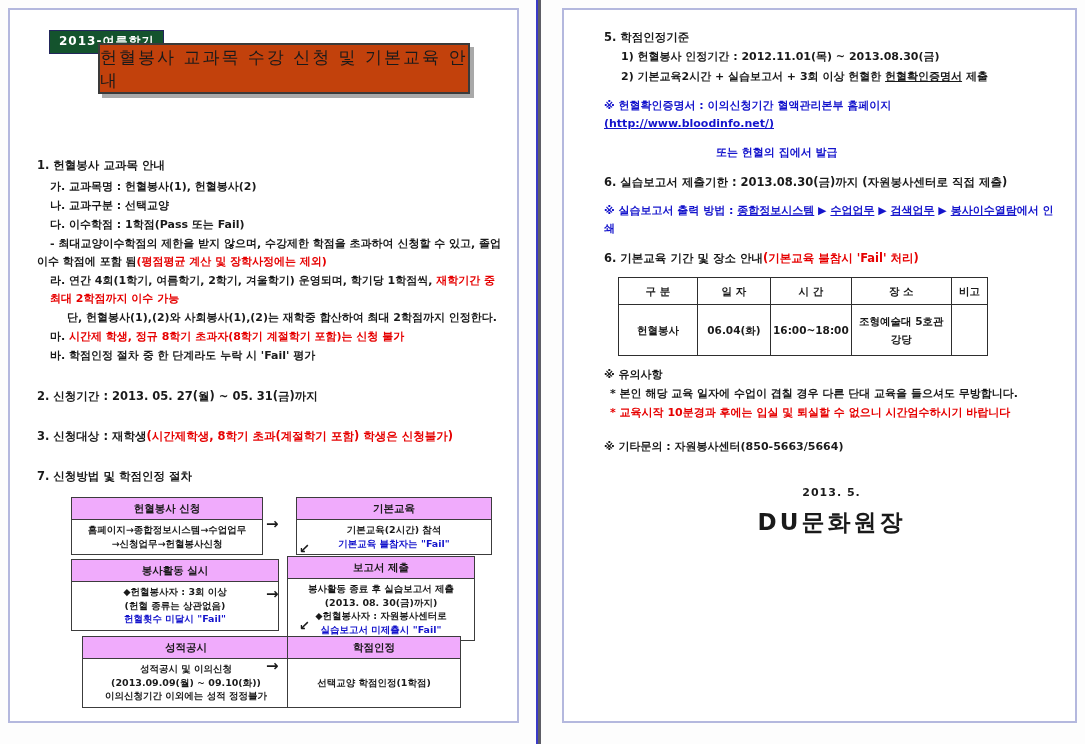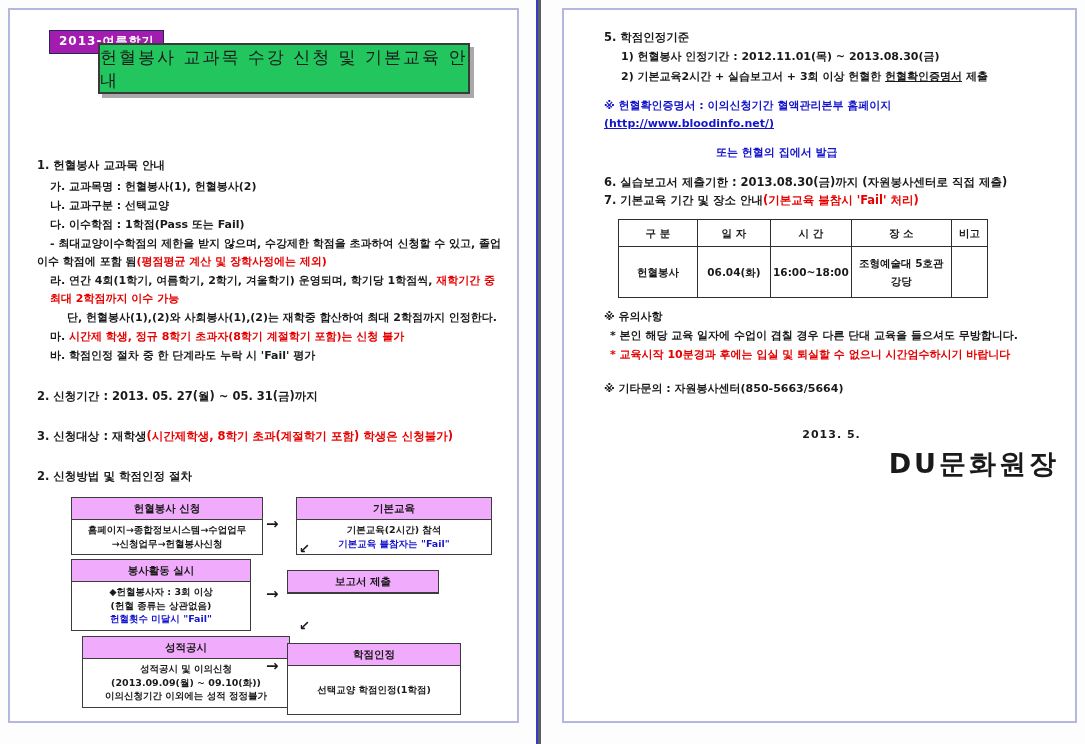--- a/index.html
+++ b/index.html
@@ -4,46 +4,46 @@
 <style>
   html,body{margin:0;padding:0;background:#fdfdfd;}
   .canvas{position:relative;width:1085px;height:744px;background:#fdfdfd;overflow:hidden;
           font-family:"DejaVu Sans","Liberation Sans",sans-serif;color:#1a1a1a;}
   .page{position:absolute;top:8px;height:715px;background:#fff;border:2px solid #b4b8de;box-sizing:border-box;}
   .page-left{left:8px;width:511px;}
   .page-right{left:562px;width:515px;}
   .divider{position:absolute;left:536px;top:0;width:3px;height:744px;background:#5e5e66;border-left:2px solid #3a3ac8;}
 
   
-  .badge{position:absolute;left:39px;top:20px;background:#a21caf;color:#fff;border:1px solid #23265c;
+  .badge{position:absolute;left:39px;top:20px;background:#14532d;color:#fff;border:1px solid #23265c;
          padding:2px 9px 3px;font-size:12px;font-weight:bold;letter-spacing:1px;}
-  .title-box{position:absolute;left:88px;top:33px;width:368px;height:47px;border:2px solid #3a3a3a;background:#22c55e;
+  .title-box{position:absolute;left:88px;top:33px;width:368px;height:47px;border:2px solid #3a3a3a;background:#c2410c;
              box-shadow:4px 4px 0 #a9a9a9;display:flex;align-items:center;justify-content:center;
              font-family:"DejaVu Serif","Liberation Serif",serif;font-size:17px;letter-spacing:2px;}
   .p1-body{position:absolute;left:27px;top:146px;right:14px;font-size:11px;font-weight:bold;line-height:18px;}
   .h-num{font-size:11.5px;margin:0 0 4px 0;}
   .ln{margin:1px 0;padding-left:13px;}
   .ln-wrap{margin:1px 0;text-indent:13px;padding-left:0;}
   .ln-sub{margin:1px 0;padding-left:30px;}
   .red{color:#e60000;}
   .blue{color:#1414cc;}
   .sec-heading{margin-top:22px;font-size:11.5px;}
 
   
   .flow{position:relative;margin-top:12px;height:212px;}
   .fbox{position:absolute;border:1px solid #3c3c3c;background:#fff;box-sizing:border-box;}
   .fbox-hd{background:#f0abfc;border-bottom:1px solid #3c3c3c;text-align:center;
            font-size:10.5px;font-weight:bold;padding:1px 0 2px;}
   .fbox-bd{padding:3px 1px 4px;text-align:center;font-size:9.5px;font-weight:bold;line-height:13.5px;}
   .fb1{left:34px;top:0;width:192px;}
   .fb2{left:259px;top:0;width:196px;}
-  .fb3{left:34px;top:62px;width:180px;}
-  .fb4{left:250px;top:59px;width:152px;margin-top:14px;}
+  .fb3{left:34px;top:62px;width:208px;}
+  .fb4{left:250px;top:59px;width:188px;}
   .fb5{left:45px;top:139px;width:208px;}
-  .fb6{left:250px;top:146px;width:174px;}
+  .fb6{left:250px;top:139px;width:174px;}
   .fb6 .fbox-bd{display:flex;align-items:center;justify-content:center;min-height:41px;}
   .arrow-r{position:absolute;font-size:15px;font-weight:bold;}
   .ar1{left:229px;top:18px;} .ar2{left:229px;top:88px;} .ar3{left:229px;top:160px;}
   .arrow-d{position:absolute;font-size:13px;font-weight:bold;}
   .ad1{left:262px;top:43px;} .ad2{left:262px;top:120px;}
 
   
   .p2-body{position:absolute;left:40px;top:18px;right:16px;font-size:11px;font-weight:bold;line-height:18px;}
   .p2 .h-num{margin:0;}
   .sub{padding-left:17px;margin:2px 0;}
@@ -52,21 +52,21 @@
   .u{text-decoration:underline;} .mt16{margin-top:16px;}
   table.edu{border-collapse:collapse;margin:10px 0 0 14px;width:370px;}
   table.edu th,table.edu td{border:1.5px solid #2e2e2e;text-align:center;font-size:10.5px;font-weight:bold;}
   table.edu th{padding:4px 2px;}
   table.edu td{padding:7px 2px;}
   .col-gubun{width:22%;} .col-date{width:20%;} .col-time{width:20%;} .col-place{width:28%;} .col-note{width:10%;}
   .notice{margin-top:10px;}
   .notice-ln{padding-left:6px;margin:1px 0;}
   .contact{margin-top:16px;}
   .doc-date{text-align:center;margin-top:28px;font-size:11px;letter-spacing:1px;}
-  .signature{text-align:right;margin-top:10px;font-size:27px;font-weight:bold;letter-spacing:3px;}
+  .signature{text-align:center;margin-top:10px;font-size:23px;font-weight:bold;letter-spacing:3px;}
 </style>
 </head>
 <body>
 
 <div class="canvas">
 
   <div class="page page-left">
     <div class="badge">2013-여름학기</div>
     <div class="title-box">헌혈봉사 교과목 수강 신청 및 기본교육 안내</div>
 
@@ -76,21 +76,21 @@
       <p class="ln">나. 교과구분 : 선택교양</p>
       <p class="ln">다. 이수학점 : 1학점(Pass 또는 Fail)</p>
       <p class="ln-wrap"><span>- 최대교양이수학점의 제한을 받지 않으며, 수강제한 학점을 초과하여 신청할 수 있고, 졸업이수 학점에 포함 됨</span><span class="red">(평점평균 계산 및 장학사정에는 제외)</span></p>
       <p class="ln"><span>라. 연간 4회(1학기, 여름학기, 2학기, 겨울학기) 운영되며, 학기당 1학점씩, </span><span class="red">재학기간 중 최대 2학점까지 이수 가능</span></p>
       <p class="ln-sub">단, 헌혈봉사(1),(2)와 사회봉사(1),(2)는 재학중 합산하여 최대 2학점까지 인정한다.</p>
       <p class="ln"><span>마. </span><span class="red">시간제 학생, 정규 8학기 초과자(8학기 계절학기 포함)는 신청 불가</span></p>
       <p class="ln">바. 학점인정 절차 중 한 단계라도 누락 시 'Fail' 평가</p>
 
       <p class="h-num sec-heading">2. 신청기간 : 2013. 05. 27(월) ~ 05. 31(금)까지</p>
       <p class="h-num sec-heading"><span>3. 신청대상 : 재학생</span><span class="red">(시간제학생, 8학기 초과(계절학기 포함) 학생은 신청불가)</span></p>
-      <p class="h-num sec-heading">2. 신청방법 및 학점인정 절차</p>
+      <p class="h-num sec-heading">7. 신청방법 및 학점인정 절차</p>
 
       <div class="flow">
         <div class="fbox fb1">
           <div class="fbox-hd">헌혈봉사 신청</div>
           <div class="fbox-bd">
             <div>홈페이지→종합정보시스템→수업업무</div>
             <div>→신청업무→헌혈봉사신청</div>
           </div>
         </div>
         <div class="arrow-r ar1">→</div>
@@ -107,20 +107,26 @@
           <div class="fbox-hd">봉사활동 실시</div>
           <div class="fbox-bd">
             <div>◆헌혈봉사자 : 3회 이상</div>
             <div>(헌혈 종류는 상관없음)</div>
             <div class="blue">헌혈횟수 미달시 "Fail"</div>
           </div>
         </div>
         <div class="arrow-r ar2">→</div>
         <div class="fbox fb4">
           <div class="fbox-hd">보고서 제출</div>
+          <div class="fbox-bd">
+            <div>봉사활동 종료 후 실습보고서 제출</div>
+            <div>(2013. 08. 30(금)까지)</div>
+            <div>◆헌혈봉사자 : 자원봉사센터로</div>
+            <div class="blue">실습보고서 미제출시 "Fail"</div>
+          </div>
         </div>
         <div class="arrow-d ad2">↙</div>
 
         <div class="fbox fb5">
           <div class="fbox-hd">성적공시</div>
           <div class="fbox-bd">
             <div>성적공시 및 이의신청</div>
             <div>(2013.09.09(월) ~ 09.10(화))</div>
             <div>이의신청기간 이외에는 성적 정정불가</div>
           </div>
@@ -142,22 +148,23 @@
     <div class="p2-body p2">
       <p class="h-num">5. 학점인정기준</p>
       <p class="sub">1) 헌혈봉사 인정기간 : 2012.11.01(목) ~ 2013.08.30(금)</p>
       <p class="sub"><span>2) 기본교육2시간 + 실습보고서 + 3회 이상 헌혈한 </span><span class="u">헌혈확인증명서</span><span> 제출</span></p>
 
       <p class="note blue"><span>※ 헌혈확인증명서 : 이의신청기간 혈액관리본부 홈페이지</span><span class="u">(http://www.bloodinfo.net/)</span></p>
       <p class="blue note-cont">또는 헌혈의 집에서 발급</p>
 
       <p class="h-num mt16">6. 실습보고서 제출기한 : 2013.08.30(금)까지 (자원봉사센터로 직접 제출)</p>
 
+      <p class="note blue"><span>※ 실습보고서 출력 방법 : </span><span class="u">종합정보시스템</span><span> ▶ </span><span class="u">수업업무</span><span> ▶ </span><span class="u">검색업무</span><span> ▶ </span><span class="u">봉사이수열람</span><span>에서 인쇄</span></p>
 
-      <p class="h-num mt16"><span>7. 기본교육 기간 및 장소 안내</span><span class="red">(기본교육 불참시 'Fail' 처리)</span></p>
+      <p class="h-num mt16"><span>6. 기본교육 기간 및 장소 안내</span><span class="red">(기본교육 불참시 'Fail' 처리)</span></p>
 
       <table class="edu">
         <thead>
           <tr>
             <th class="col-gubun">구 분</th>
             <th class="col-date">일 자</th>
             <th class="col-time">시 간</th>
             <th class="col-place">장 소</th>
             <th class="col-note">비고</th>
           </tr>

